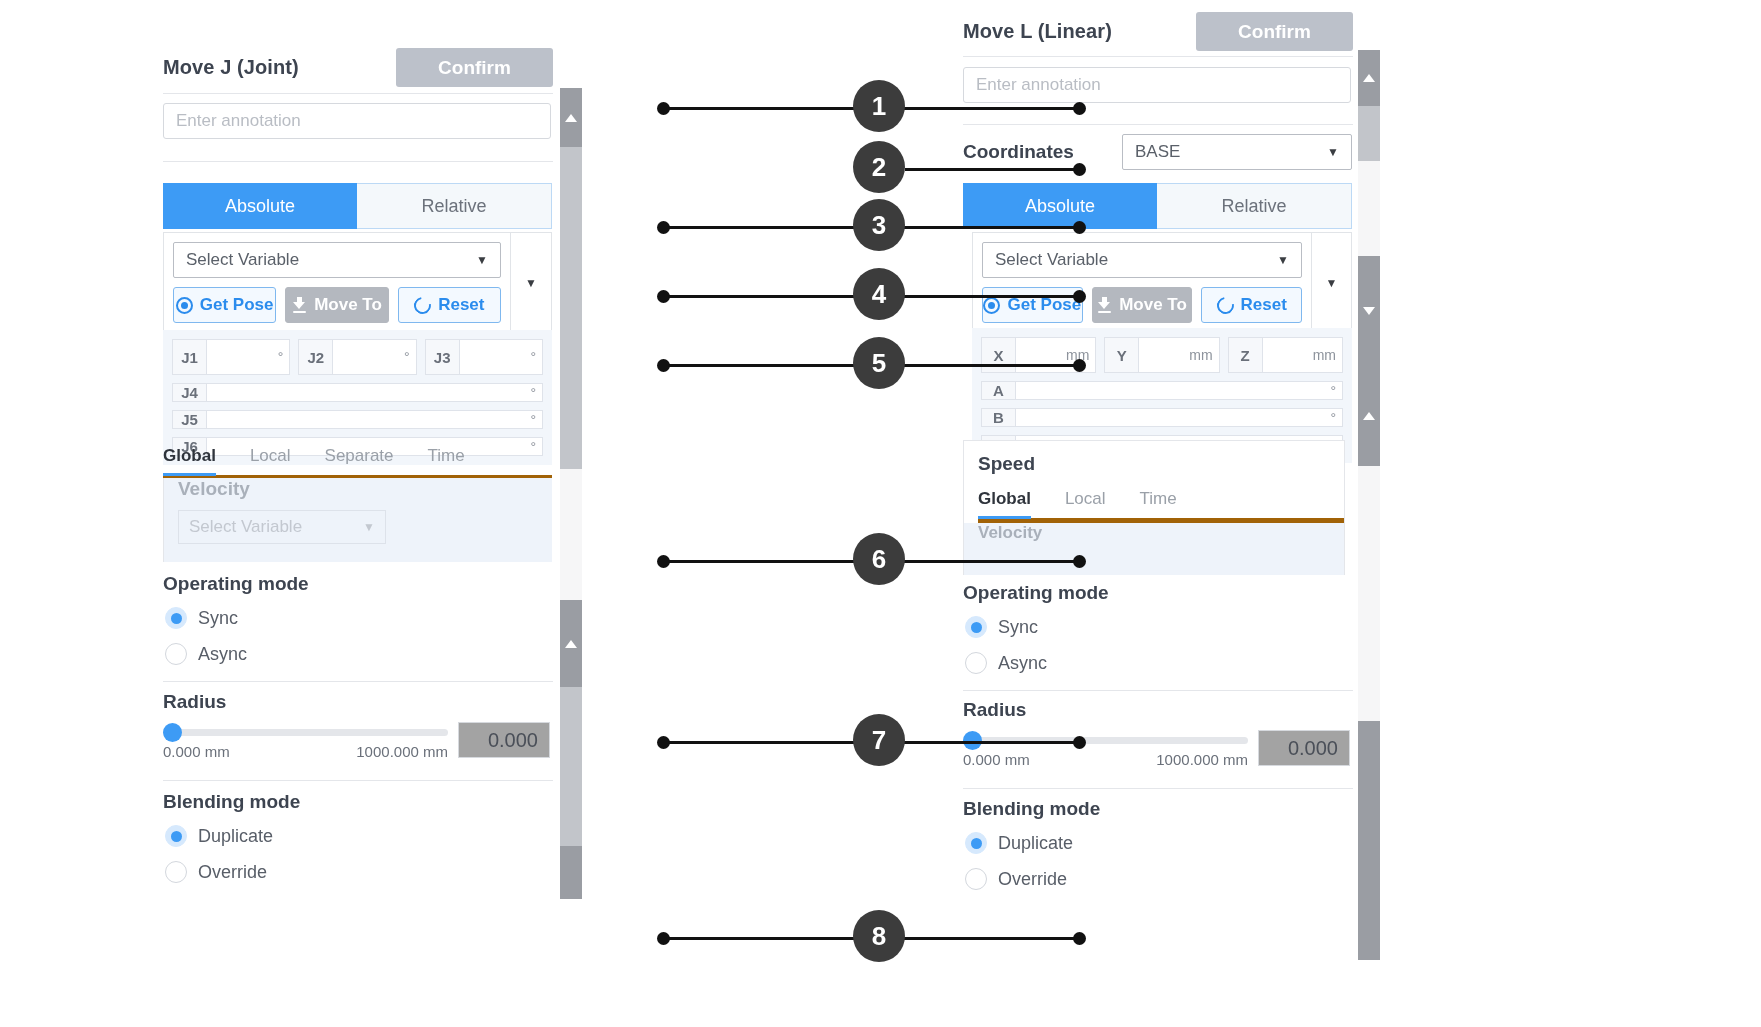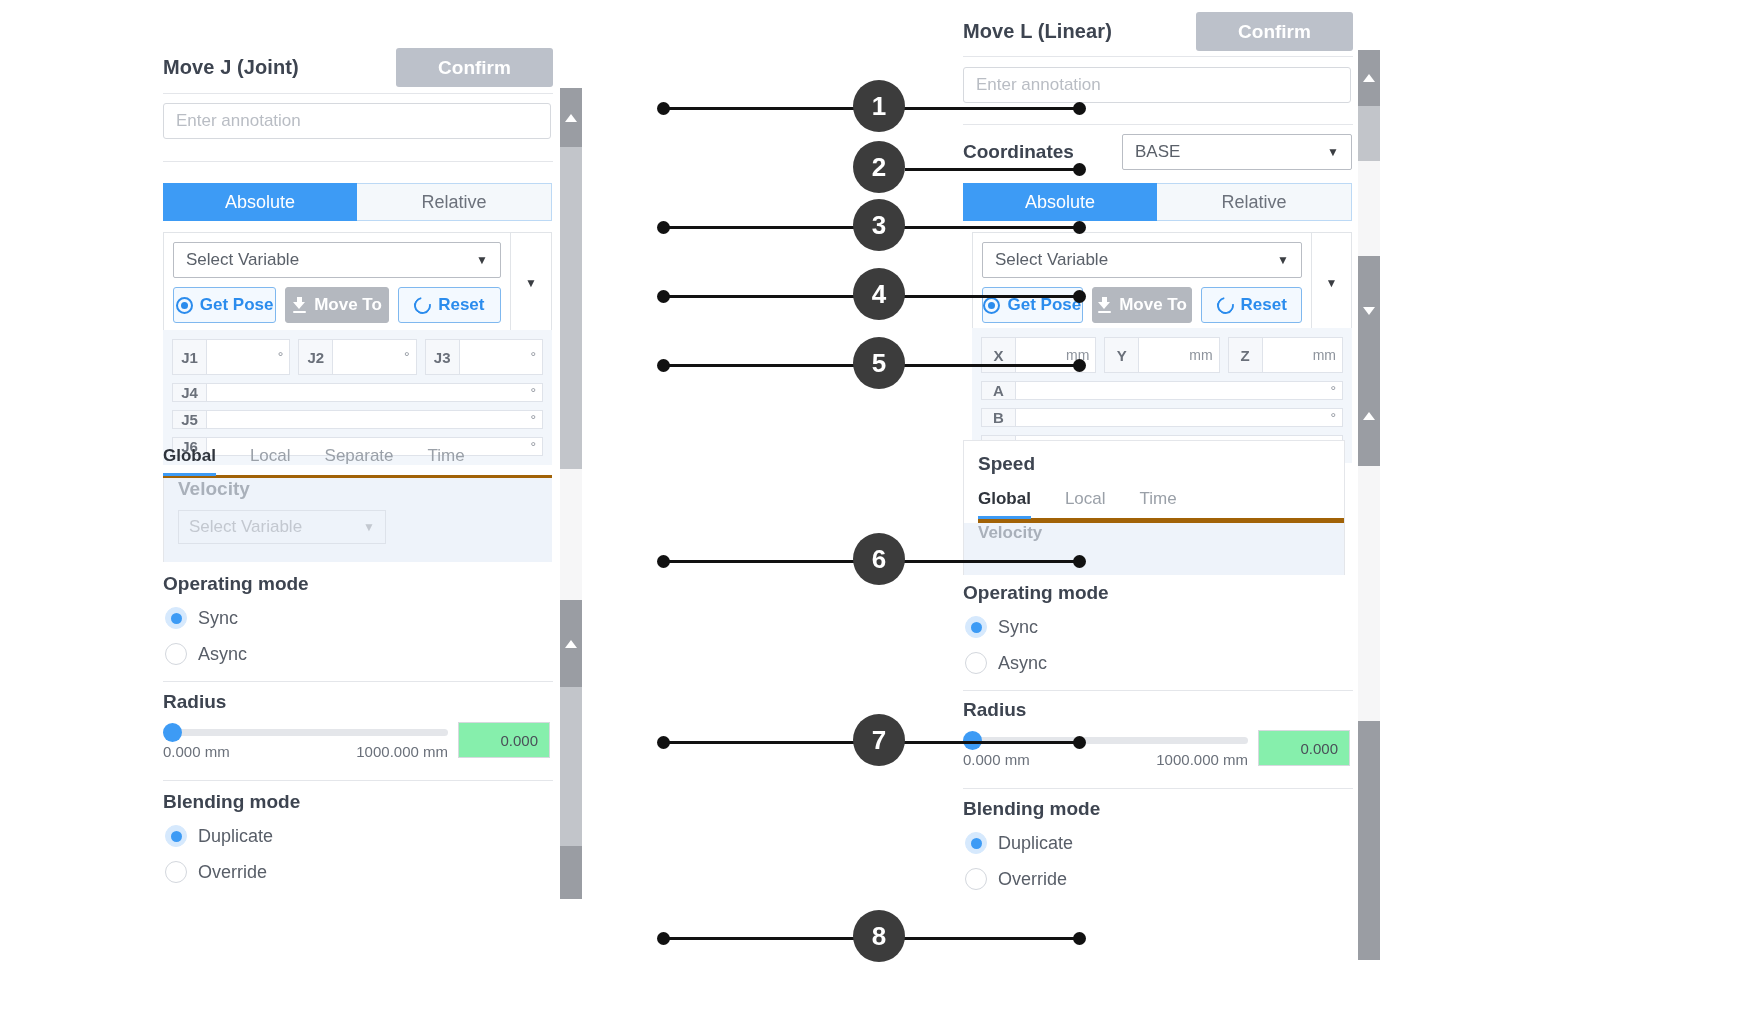--- a/index.html
+++ b/index.html
@@ -25,21 +25,21 @@
   }
   .hr { height:1px; background:#e4e6ea; width:100%; }
   .annot-input {
     width:100%; height:36px; border:1px solid #d6d9de; border-radius:3px;
     background:#fff; padding:0 12px; font-size:17px;
     font-family:"Liberation Sans", sans-serif; color:#4a4f58;
   }
   .annot-input::placeholder { color:#b9bdc4; }
 
   
-  .abs-rel { display:flex; width:100%; height:38px; }
+  .abs-rel { display:flex; width:100%; height:46px; }
   .abs-rel div {
     flex:1; display:flex; align-items:center; justify-content:center;
     font-size:18px;
   }
   .abs-rel .on { background:#3d9bf5; color:#ffffff; }
   .abs-rel .off { background:#f4f8fb; color:#6c727c; border:1px solid #bcd9f5; border-left:none;}
 
   
   .pose-card { border:1px solid #e1e4e8; background:#fff; }
   .sel-var {
@@ -102,22 +102,22 @@
   .rbtn { width:22px;height:22px;border-radius:50%;border:1px solid #d3d7dd;background:#fff;
     display:flex;align-items:center;justify-content:center;flex:none; }
   .rbtn.sel { background:#d6e9fd; border-color:#d6e9fd; }
   .rbtn.sel::after{content:"";width:11px;height:11px;border-radius:50%;background:#3d9bf5;}
   .radio-lbl { font-size:18px; color:#585e68; }
 
   .slider-wrap { position:relative; }
   .track { height:7px; background:#e4e6ea; border-radius:4px; }
   .knob { position:absolute; left:0; top:-6px; width:19px;height:19px;border-radius:50%;background:#3d9bf5; }
   .sl-lbls { display:flex; justify-content:space-between; font-size:15px; color:#6a707a; margin-top:10px; }
-  .num-box { border:1px solid #d6d9de; background:#86efac; display:flex; align-items:center;
-    justify-content:flex-end; font-size:15px; color:#4a4f58; padding-right:11px; }
+  .num-box { border:1px solid #d6d9de; background:#a3a3a3; display:flex; align-items:center;
+    justify-content:flex-end; font-size:20px; color:#4a4f58; padding-right:11px; }
 
   
   .sb { position:absolute; width:22px; }
   .sb-arrow { background:#9a9da3; display:flex; align-items:center; justify-content:center; }
   .sb-thumb { background:#c2c5ca; }
   .sb-track { background:#f6f6f7; }
   .ar-up { width:0;height:0;border-left:6px solid transparent;border-right:6px solid transparent;border-bottom:8px solid #fff; }
   .ar-dn { width:0;height:0;border-left:6px solid transparent;border-right:6px solid transparent;border-top:8px solid #fff; }
 
   

